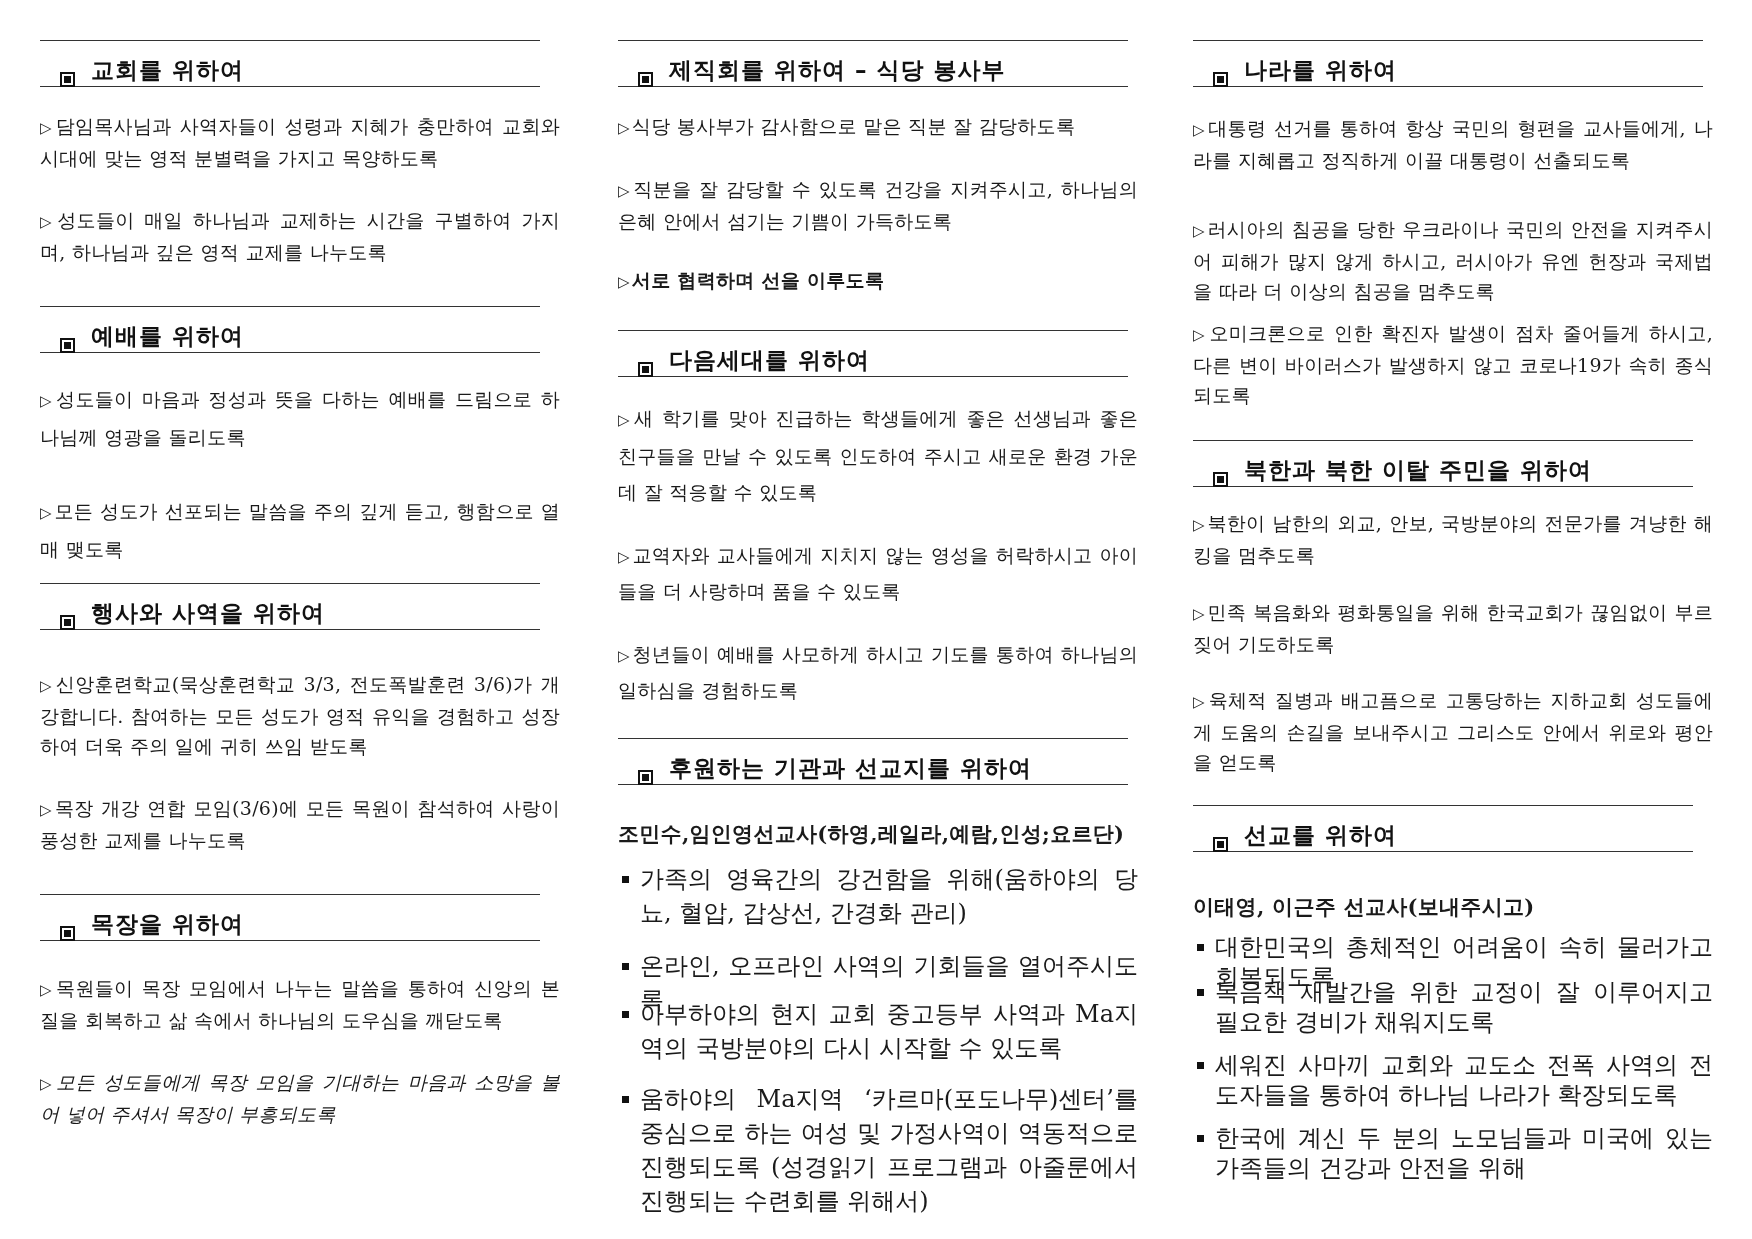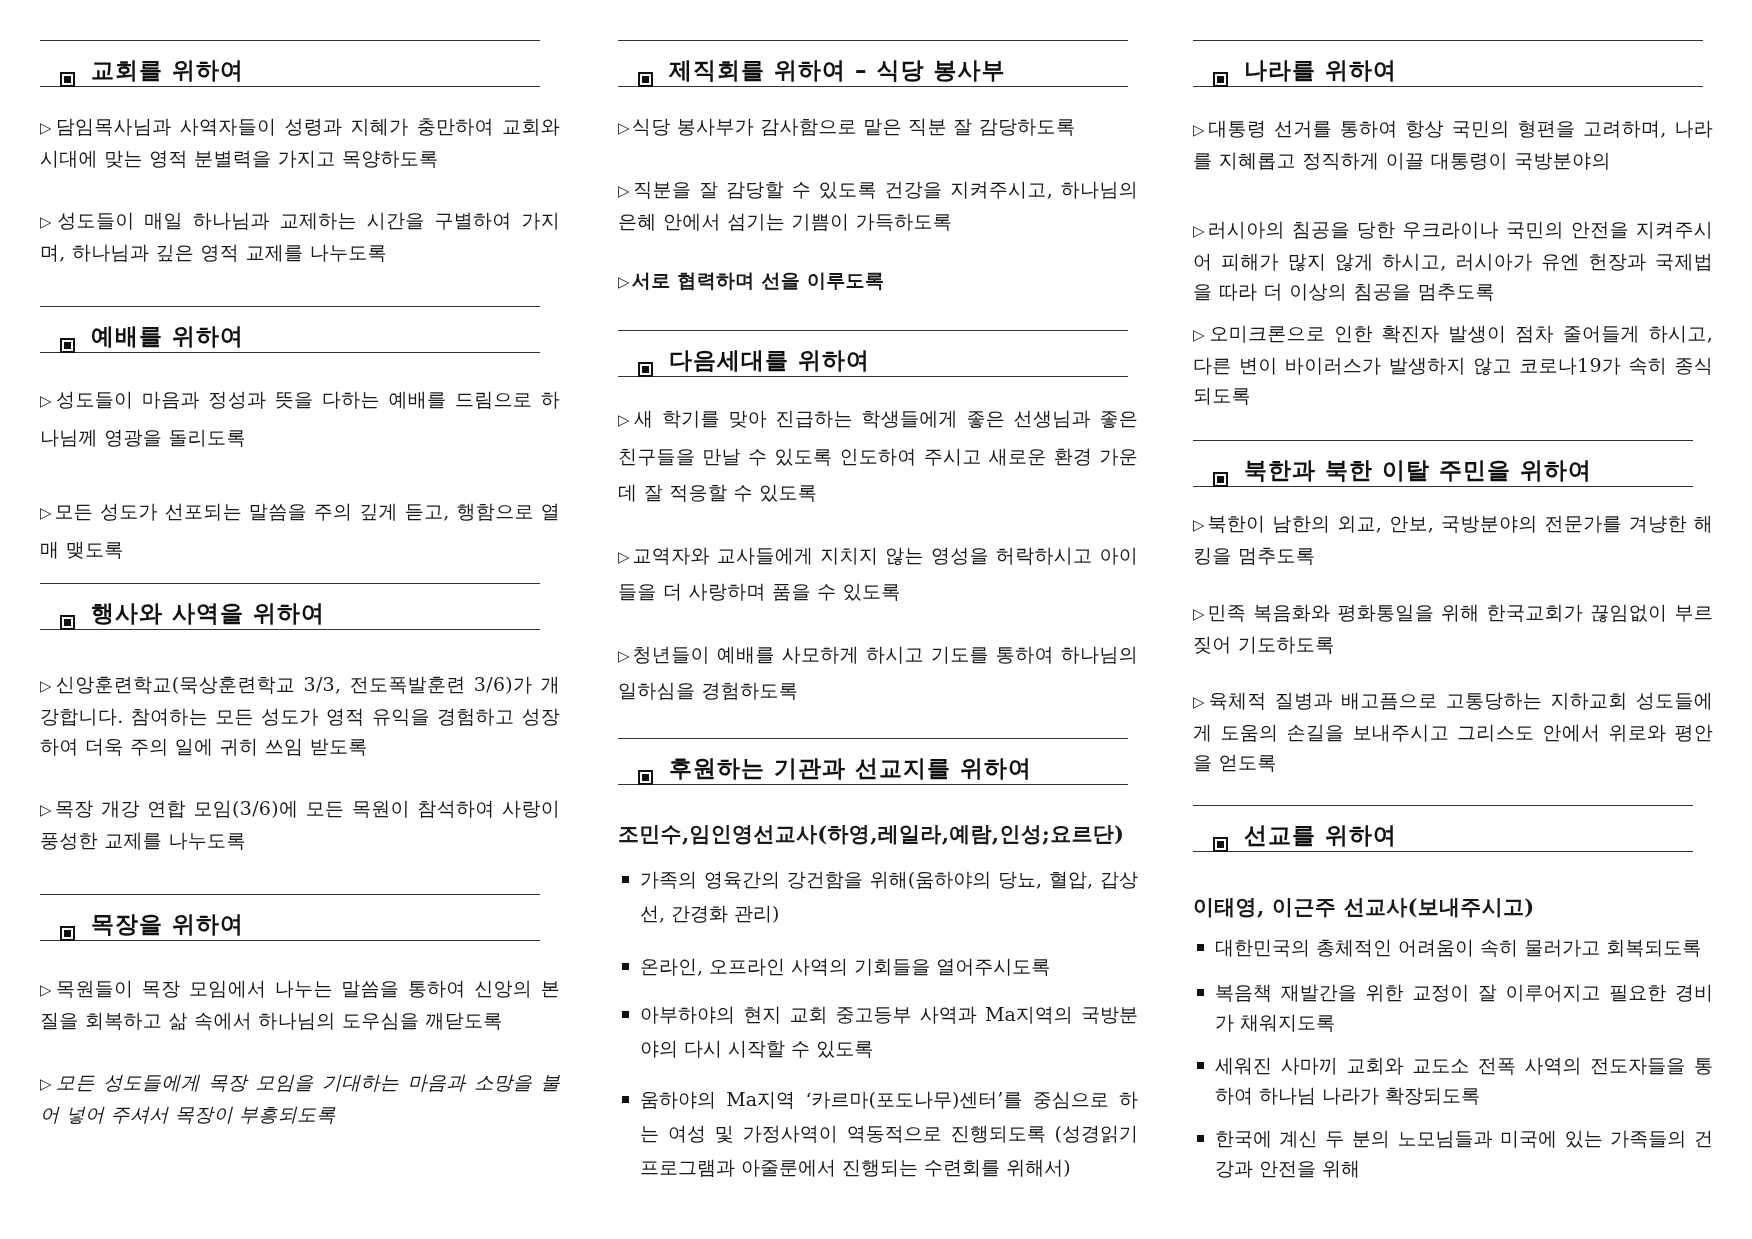--- a/index.html
+++ b/index.html
@@ -36,21 +36,21 @@
     text-align: justify; text-align-last: left;
     letter-spacing: 0.3px;
   }
   .item .tri { font-size: 15px; margin-right: 2px; font-family: "DejaVu Sans", sans-serif; }
   .sub-title {
     position: absolute; left: 0;
     font-size: 21px; font-weight: bold; letter-spacing: 0.3px;
   }
   .bullet {
     position: absolute; left: 0;
-    font-size: 19px; line-height: 34px;
+    font-size: 24px; line-height: 34px;
     padding-left: 22px; box-sizing: border-box;
     text-align: justify; text-align-last: left;
   }
   .bullet .sq {
     position: absolute; left: 4px; top: 14px; width: 7px; height: 7px; background: #111;
   }
 </style>
 </head>
 <body>
 
@@ -126,21 +126,21 @@
   <div class="bullet" style="top:1082px; width:520px;"><span class="sq"></span><span>움하야의 Ma지역 ‘카르마(포도나무)센터’를 중심으로 하는 여성 및 가정사역이 역동적으로 진행되도록 (성경읽기 프로그램과 아줄룬에서 진행되는 수련회를 위해서)</span></div>
 </div>
 
 <div class="col" style="left:1193px; width:520px;">
   <div class="sec" style="top:40px; width:510px;">
     <div class="sec-head">
         <span class="box"></span>
         <span class="title">나라를 위하여</span>
       </div>
   </div>
-  <div class="item" style="top:113px; width:520px;"><span class="tri">▷</span><span>대통령 선거를 통하여 항상 국민의 형편을 고려하며, 나라를 지혜롭고 정직하게 이끌 대통령이 국방분야의</span></div>
+  <div class="item" style="top:113px; width:520px;"><span class="tri">▷</span><span>대통령 선거를 통하여 항상 국민의 형편을 교사들에게, 나라를 지혜롭고 정직하게 이끌 대통령이 선출되도록</span></div>
   <div class="item" style="top:214px; width:520px;"><span class="tri">▷</span><span>러시아의 침공을 당한 우크라이나 국민의 안전을 지켜주시어 피해가 많지 않게 하시고, 러시아가 유엔 헌장과 국제법을 따라 더 이상의 침공을 멈추도록</span></div>
   <div class="item" style="top:318px; width:520px;"><span class="tri">▷</span><span>오미크론으로 인한 확진자 발생이 점차 줄어들게 하시고, 다른 변이 바이러스가 발생하지 않고 코로나19가 속히 종식되도록</span></div>
 
   <div class="sec" style="top:440px; width:500px;">
     <div class="sec-head">
         <span class="box"></span>
         <span class="title">북한과 북한 이탈 주민을 위하여</span>
       </div>
   </div>
   <div class="item" style="top:508px; width:520px;"><span class="tri">▷</span><span>북한이 남한의 외교, 안보, 국방분야의 전문가를 겨냥한 해킹을 멈추도록</span></div>

